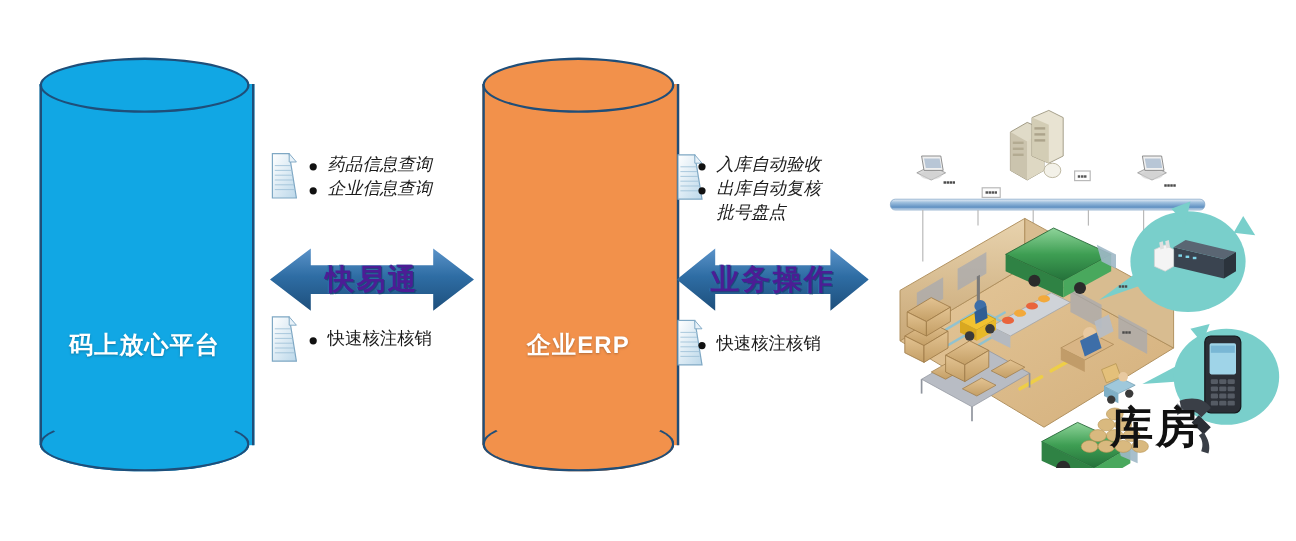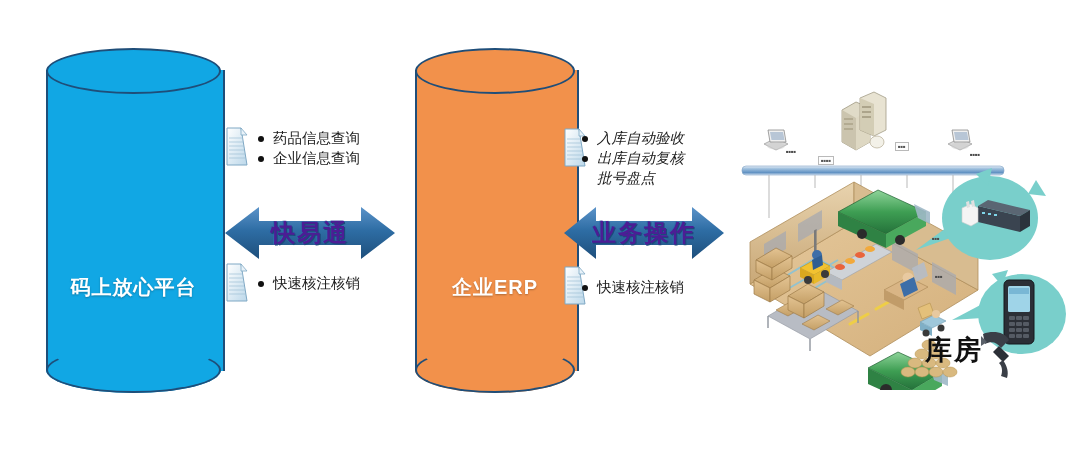--- a/index.html
+++ b/index.html
@@ -2,21 +2,21 @@
 <html><head>
 <meta charset="utf-8">
 <style>
   html,body{margin:0;padding:0;background:#ffffff;}
   body{width:1080px;height:451px;position:relative;overflow:hidden;
        font-family:"Liberation Sans","DejaVu Sans",sans-serif;}
 
   #stage{position:absolute;left:0;top:0;width:1080px;height:451px;}
 
   
-  .cyl{position:absolute;margin-left:13px;}
+  .cyl{position:absolute;}
   .cyl .body{position:absolute;left:0;top:22px;width:100%;height:calc(100% - 44px);
              border-left:2.5px solid #1F4E79;border-right:2.5px solid #1F4E79;}
   .cyl .top{position:absolute;left:0;top:0;width:100%;height:46px;
             border:2.5px solid #1F4E79;border-radius:50%;box-sizing:border-box;}
   .cyl .bot{position:absolute;left:0;bottom:0;width:100%;height:46px;
             border:2.5px solid #1F4E79;border-radius:50%;box-sizing:border-box;
             border-top-color:transparent;}
   .cyl .botfill{position:absolute;left:0;bottom:0;width:100%;height:46px;
             border-radius:50%;clip-path:inset(50% 0 0 0);}
   .cyl .label{position:absolute;left:0;width:100%;text-align:center;
@@ -49,21 +49,21 @@
   .bullets .li{white-space:nowrap;position:relative;padding-left:17px;}
   .bullets .li.nodot{padding-left:17px;}
   .bullets .li .dot{position:absolute;left:2px;top:8px;width:6px;height:6px;
                     background:#111;border-radius:50%;}
   .netlabel{position:absolute;font-size:4.2px;color:#4a4a4a;white-space:nowrap;
             transform:scale(1);letter-spacing:0;}
   .netbox{position:absolute;border:.6px solid #b9b9b9;background:#fdfdfd;
           font-size:4.2px;color:#555;padding:1px 2px;white-space:nowrap;}
 
   
-  .kufang{position:absolute;font-weight:bold;color:#111;font-size:27px;letter-spacing:2px;text-align:right;}
+  .kufang{position:absolute;font-weight:bold;color:#111;font-size:36px;letter-spacing:2px;text-align:right;}
 </style>
 </head>
 <body>
 
 <div id="stage">
 
   <div class="cyl" id="cyl-blue">
     <div class="body"></div>
     <div class="botfill"></div>
     <div class="bot"></div>
@@ -93,21 +93,21 @@
         <line x1="5" y1="11" x2="19" y2="11"></line>
           <line x1="5" y1="15" x2="19" y2="15"></line>
         <line x1="5" y1="19" x2="20" y2="19"></line>
           <line x1="5" y1="23" x2="20" y2="23"></line>
         <line x1="5" y1="27" x2="21" y2="27"></line>
           <line x1="5" y1="31" x2="21" y2="31"></line>
       </g>
     </svg>
   </div>
 
-  <div class="bullets" style="left:256px;top:128px;">
+  <div class="bullets" style="left:256px;top:128px;font-style:italic;">
     <div class="li"><span class="dot"></span><span>药品信息查询</span></div>
     <div class="li"><span class="dot"></span><span>企业信息查询</span></div>
   </div>
 
   <div class="docicon" style="left:224px;top:263px;">
     <svg width="26" height="40" viewBox="0 0 26 40">
       <path d="M3 1 L17 1 L23 38 L3 38 Z" fill="url(#dg1)" stroke="#7fa8c4" stroke-width="1"></path>
       <path d="M17 1 L23 8 L17 8 Z" fill="#e8f2f9" stroke="#7fa8c4" stroke-width=".8"></path>
       <g stroke="#9dc0d6" stroke-width=".7">
         <line x1="5" y1="11" x2="19" y2="11"></line>

